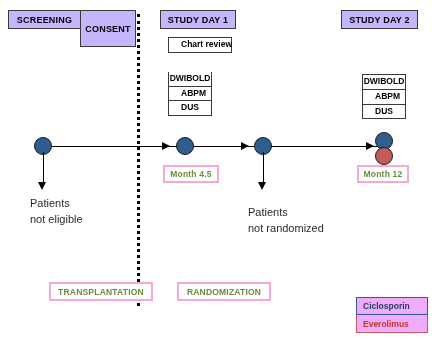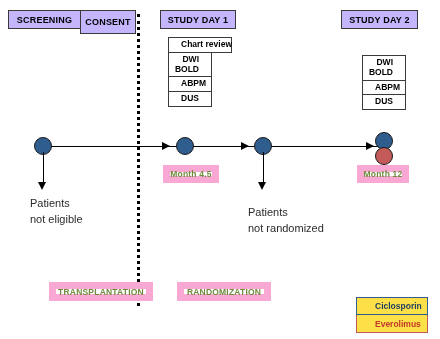--- a/index.html
+++ b/index.html
@@ -25,21 +25,21 @@
     color: #000000;
     font-size: 9px;
     font-weight: bold;
     letter-spacing: 0.2px;
     display: flex;
     align-items: center;
     justify-content: center;
     white-space: nowrap;
   }
   #phase-screening { left: 8px;   top: 10px; width: 72px;  height: 19px; border-right: none; }
-  #phase-consent   { left: 80px;  top: 10px; width: 56px;  height: 24px; }
+  #phase-consent   { left: 80px;  top: 10px; width: 56px;  height: 37px; }
   #phase-day1      { left: 160px; top: 10px; width: 76px;  height: 19px; }
   #phase-day2      { left: 341px; top: 10px; width: 77px;  height: 19px; }
 
   
   .assess-stack {
     position: absolute;
     box-sizing: border-box;
   }
   .assess-box {
     box-sizing: border-box;
@@ -49,23 +49,24 @@
     font-size: 8.5px;
     font-weight: bold;
     padding: 2px 12px;
     display: flex;
     align-items: center;
     white-space: nowrap;
     line-height: 1.15;
   }
   .assess-box + .assess-box { border-top: none; }
   .assess-box.two-line {
-    flex-direction: column;
+    flex-direction: row;
     align-items: flex-end;
     justify-content: center;
+    margin-top: 19px;
   }
 
   #stack-day1 { left: 168px; top: 37px; width: 64px; }
   #stack-day1 .assess-box.wide { width: 64px; }
   #stack-day1 .assess-box.narrow { width: 44px; }
 
   #stack-day2 { left: 362px; top: 55px; width: 44px; }
   #stack-day2 .assess-box { width: 44px; }
 
   
@@ -128,21 +129,21 @@
     top: 14px;
     width: 0;
     height: 292px;
     border-left: 3px dotted #000000;
   }
 
   
   .green-box {
     position: absolute;
     box-sizing: border-box;
-    border: 7px solid #f9a8d4;
+    border: 2px solid #f9a8d4;
     background: #ffffff;
     color: #6f8a3c;
     font-size: 8.5px;
     font-weight: bold;
     display: flex;
     align-items: center;
     justify-content: center;
     white-space: nowrap;
     letter-spacing: 0.2px;
     text-align: right;
@@ -162,26 +163,26 @@
   }
   #text-not-eligible   { left: 30px;  top: 196px; }
   #text-not-randomized { left: 248px; top: 205px; }
 
   
   #legend { position: absolute; left: 356px; top: 297px; width: 76px; }
   .legend-item {
     box-sizing: border-box;
     width: 72px;
     height: 18px;
-    background: #fde047;
+    background: #f0abfc;
     font-size: 8.5px;
     font-weight: bold;
     display: flex;
     align-items: center;
-    padding-left: 18px;
+    padding-left: 6px;
     white-space: nowrap;
   }
   #legend-ciclosporin {
     border: 1px solid #2e5d8e;
     color: #1f3f63;
   }
   #legend-everolimus {
     border: 1px solid #c35b5b;
     border-top: none;
     color: #c0392b;

